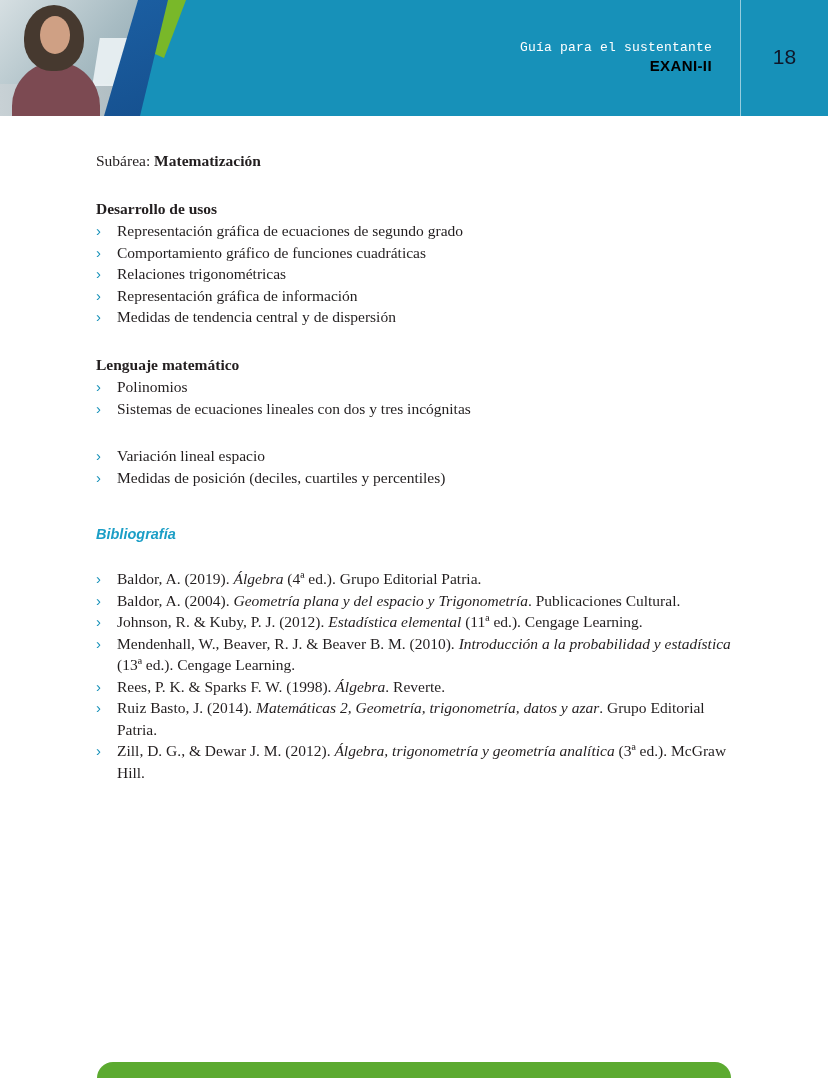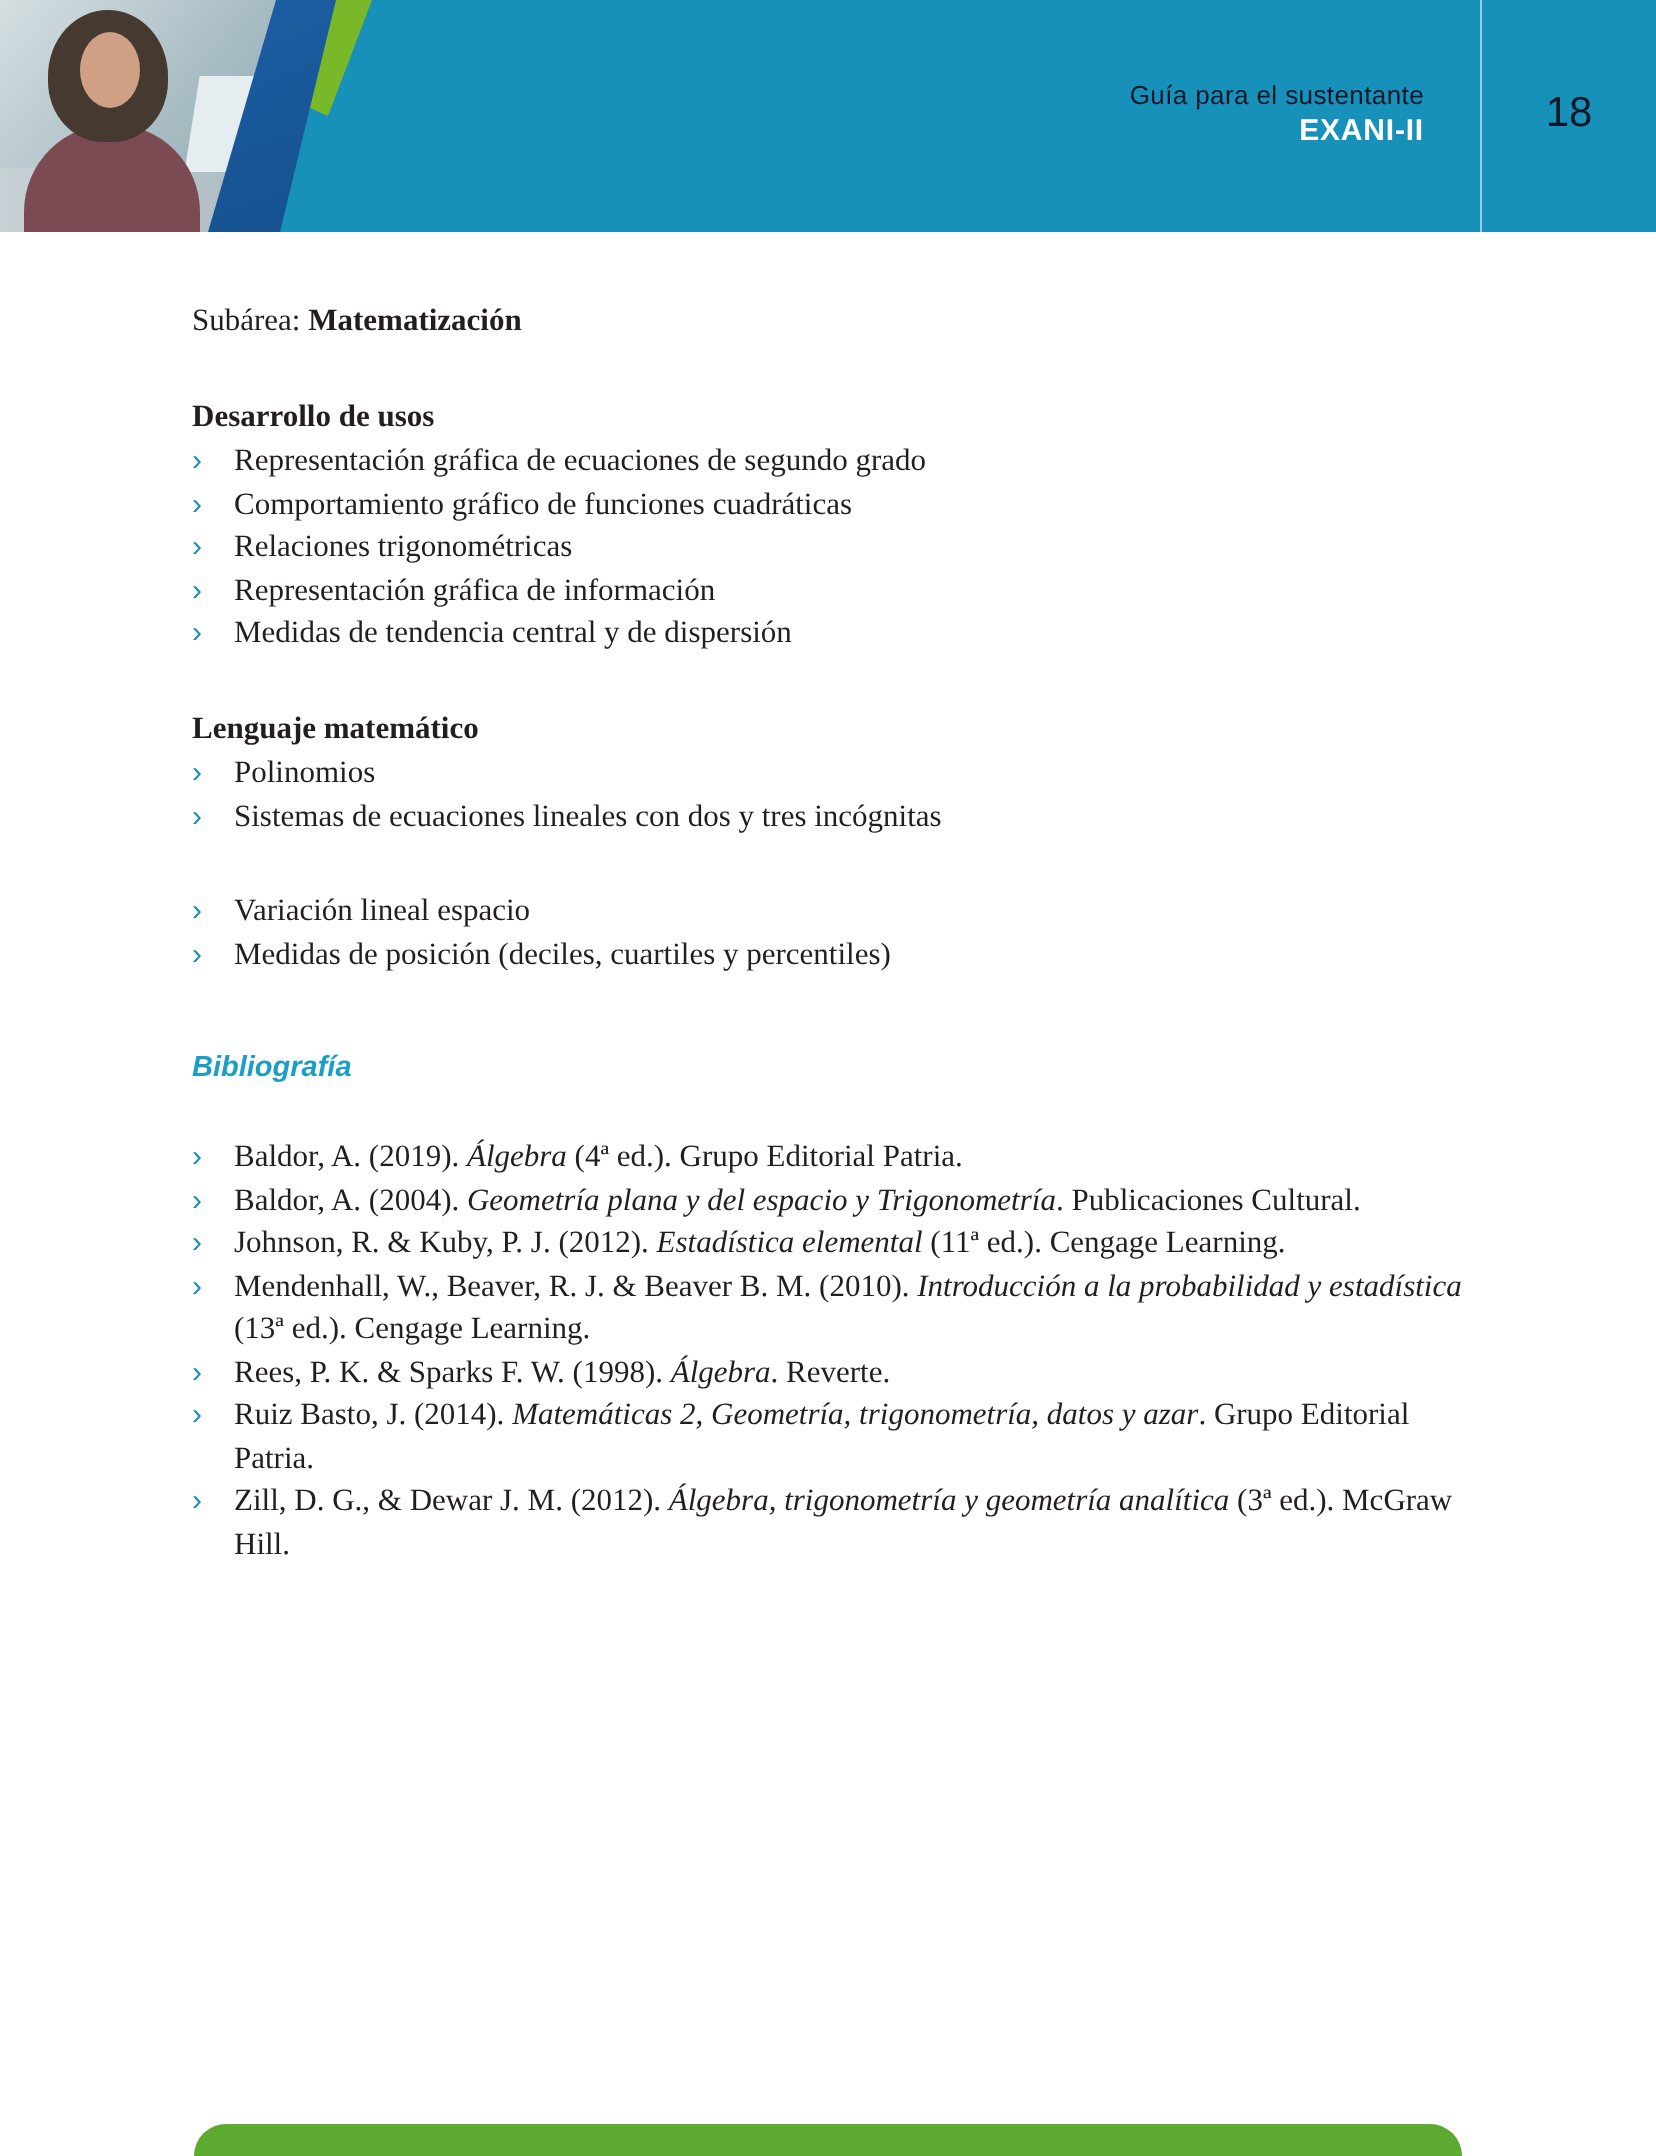--- a/index.html
+++ b/index.html
@@ -37,22 +37,22 @@
   }
   .stripe-blue{
     position:absolute;top:0;left:0;width:210px;height:116px;
     clip-path:polygon(138px 0,168px 0,140px 116px,104px 116px);
     background:linear-gradient(160deg,var(--stripe-blue) 0%,#154f8d 100%);
   }
   .header-meta{
     position:absolute;top:39px;right:116px;text-align:right;
     font-family:"Liberation Sans",sans-serif;
   }
-  .header-pretitle{font-size:13px;line-height:17px;color:#0f172a;letter-spacing:.2px;}
-  .header-title{font-size:15px;line-height:20px;font-weight:bold;color:#ffffff;letter-spacing:.4px;}
+  .header-pretitle{font-size:13px;line-height:17px;color:#ffffff;letter-spacing:.2px;font-family:Liberation Mono, monospace;}
+  .header-title{font-size:15px;line-height:20px;font-weight:bold;color:#000000;letter-spacing:.4px;}
   .header-divider{position:absolute;top:0;right:87px;width:1px;height:116px;background:rgba(255,255,255,.55);}
   .header-page-number{
     position:absolute;top:45px;right:0;width:87px;text-align:center;
     font-family:"Liberation Sans",sans-serif;font-size:21px;color:#0f172a;
   }
 
   
   .content{position:absolute;left:96px;top:150px;width:645px;font-size:15.5px;line-height:21.5px;}
   .subarea-value{font-weight:bold;}
   .section{margin-top:26px;}

